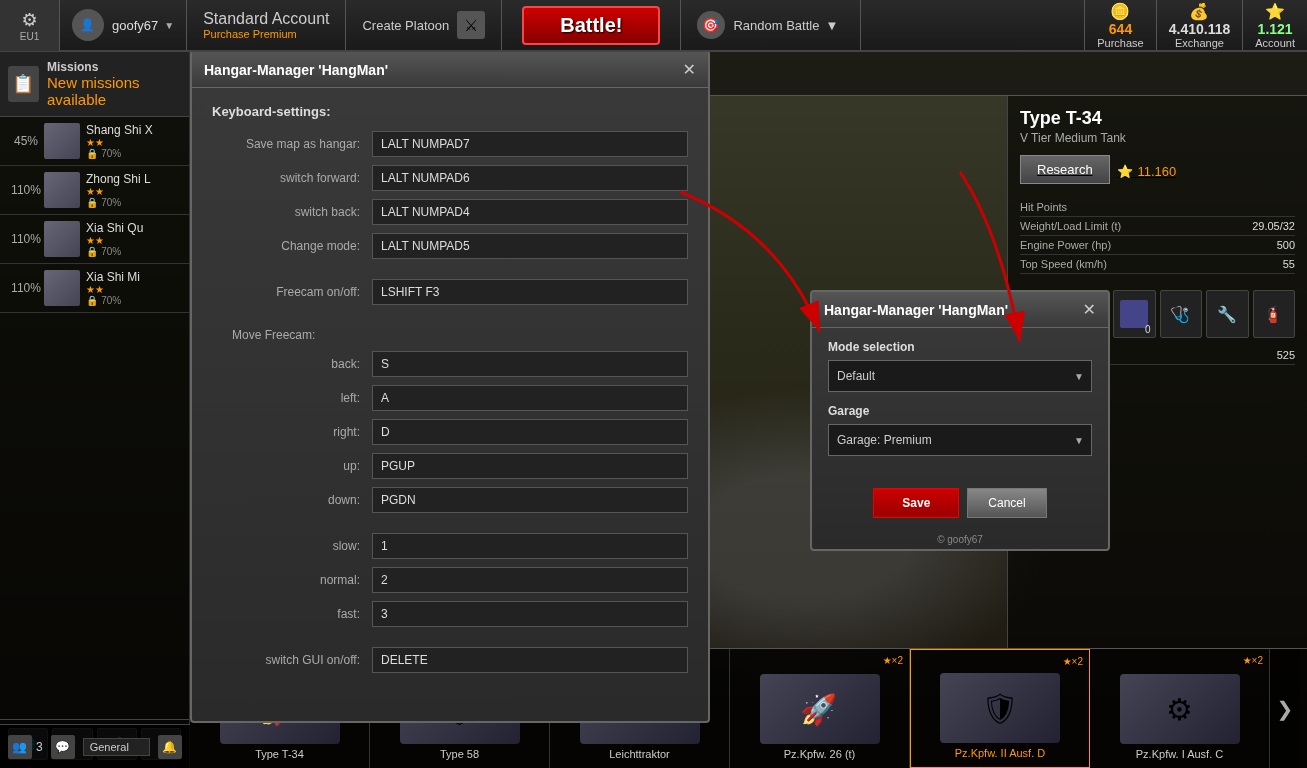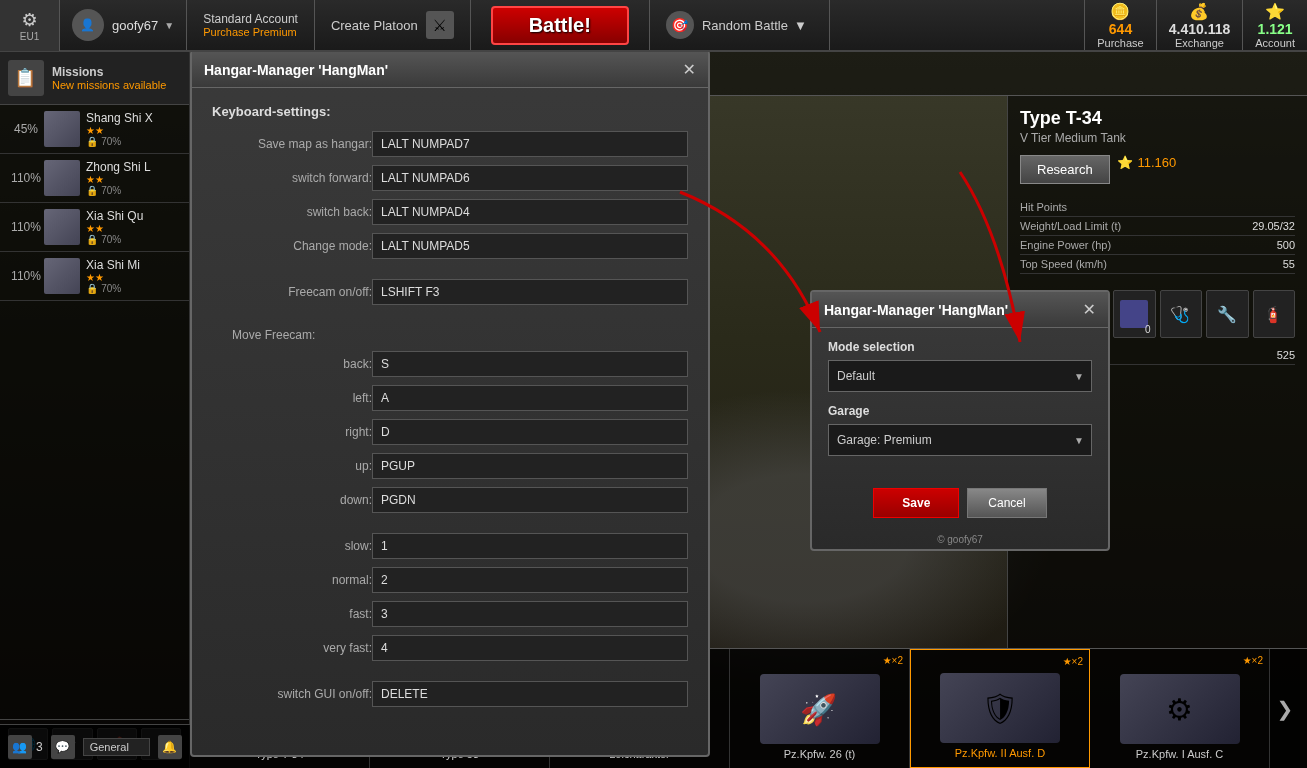--- a/index.html
+++ b/index.html
@@ -11,21 +11,21 @@
       display: flex; align-items: center; border-bottom: 2px solid #444; position: relative; z-index: 100;
     }
     .tb-eu { width: 60px; height: 52px; background: #333; display: flex; flex-direction: column; align-items: center; justify-content: center; border-right: 1px solid #555; }
     .tb-eu .gear { font-size: 18px; color: #ccc; }
     .tb-eu .eu-label { font-size: 10px; color: #aaa; }
     .tb-user { display: flex; align-items: center; padding: 0 12px; border-right: 1px solid #555; height: 100%; }
     .tb-user .avatar { width: 32px; height: 32px; background: #555; border-radius: 50%; margin-right: 8px; display: flex; align-items: center; justify-content: center; font-size: 12px; color: #ccc; }
     .tb-user .username { color: #ddd; font-size: 13px; margin-right: 6px; }
     .tb-user .chevron { color: #aaa; font-size: 10px; }
     .tb-account { padding: 0 16px; border-right: 1px solid #555; height: 100%; display: flex; flex-direction: column; justify-content: center; }
-    .tb-account .acct-type { color: #ccc; font-size: 12px; }
+    .tb-account .acct-type { color: #ccc; font-size: 16px; }
     .tb-account .acct-prem { color: #f90; font-size: 11px; }
     .tb-platoon { display: flex; align-items: center; padding: 0 16px; border-right: 1px solid #555; height: 100%; }
     .tb-platoon span { color: #ccc; font-size: 13px; margin-right: 8px; }
     .tb-platoon .platoon-icon { width: 28px; height: 28px; background: #555; border-radius: 3px; display: flex; align-items: center; justify-content: center; font-size: 16px; }
     .tb-battle { flex: 0 0 auto; margin: 0 20px; }
     .tb-battle button { background: linear-gradient(180deg, #c00 0%, #800 100%); color: #fff; font-size: 20px; font-weight: bold; border: 2px solid #f44; padding: 6px 36px; cursor: pointer; border-radius: 4px; text-shadow: 1px 1px 2px #000; }
     .tb-mode { display: flex; align-items: center; padding: 0 16px; border-right: 1px solid #555; border-left: 1px solid #555; height: 100%; }
     .tb-mode .mode-icon { width: 28px; height: 28px; background: #555; border-radius: 50%; margin-right: 8px; display: flex; align-items: center; justify-content: center; font-size: 14px; }
     .tb-mode span { color: #ccc; font-size: 13px; margin-right: 6px; }
     .tb-spacer { flex: 1; }
@@ -46,21 +46,21 @@
 
     
     #sidebar {
       position: absolute; top: 52px; left: 0; width: 190px; bottom: 0;
       background: rgba(0,0,0,0.7); border-right: 1px solid #333;
       display: flex; flex-direction: column;
     }
     .sidebar-missions { padding: 8px; background: #222; border-bottom: 1px solid #444; display: flex; align-items: center; }
     .sidebar-missions .miss-icon { width: 36px; height: 36px; background: #444; border-radius: 3px; margin-right: 8px; display: flex; align-items: center; justify-content: center; font-size: 18px; }
     .sidebar-missions .miss-text .miss-title { color: #ccc; font-size: 12px; font-weight: bold; }
-    .sidebar-missions .miss-text .miss-sub { color: #f90; font-size: 11px; }
+    .sidebar-missions .miss-text .miss-sub { color: #f90; font-size: 15px; }
     .sidebar-players { flex: 1; overflow-y: auto; }
     .player-item { display: flex; align-items: center; padding: 6px 8px; border-bottom: 1px solid #333; }
     .player-item .p-level { color: #aaa; font-size: 12px; width: 36px; text-align: center; }
     .player-item .p-avatar { width: 36px; height: 36px; background: #555; border-radius: 2px; margin-right: 6px; overflow: hidden; position: relative; }
     .player-item .p-avatar-inner { width: 100%; height: 100%; background: linear-gradient(135deg, #667 0%, #445 100%); }
     .player-item .p-info { flex: 1; }
     .player-item .p-name { color: #ddd; font-size: 12px; }
     .player-item .p-stars { color: #f90; font-size: 10px; }
     .player-item .p-xp { color: #888; font-size: 10px; }
     .sidebar-bottom { padding: 8px; display: flex; gap: 4px; border-top: 1px solid #444; }
@@ -121,21 +121,21 @@
     .dialog-titlebar {
       background: linear-gradient(180deg, #555 0%, #3a3a3a 100%);
       padding: 8px 12px; display: flex; justify-content: space-between; align-items: center;
       border-bottom: 1px solid #666;
     }
     .dialog-title { color: #fff; font-size: 14px; font-weight: bold; }
     .dialog-close { color: #ccc; cursor: pointer; font-size: 16px; background: none; border: none; }
     .dialog-body { padding: 16px 20px; }
     .dialog-section-title { color: #ddd; font-size: 13px; font-weight: bold; margin-bottom: 12px; }
     .form-row { display: flex; align-items: center; margin-bottom: 8px; }
-    .form-label { color: #aaa; font-size: 12px; text-align: right; width: 160px; flex-shrink: 0; }
+    .form-label { color: #aaa; font-size: 12px; text-align: right; width: 160px; padding-right: 12px; flex-shrink: 0; }
     .form-input { flex: 1; background: #222; border: 1px solid #555; color: #ddd; font-size: 12px; padding: 4px 8px; height: 26px; outline: none; }
     .form-spacer { height: 12px; }
     .dialog-footer { padding: 8px 20px 16px; display: flex; gap: 12px; justify-content: flex-end; align-items: center; }
     .move-freecam-label { color: #aaa; font-size: 12px; margin-bottom: 8px; }
 
     
     #dialog-hangar {
       position: absolute; top: 290px; left: 810px; width: 300px;
       background: linear-gradient(180deg, #3a3a3a 0%, #2a2a2a 100%);
       border: 2px solid #666; border-radius: 4px; z-index: 60;
@@ -287,21 +287,21 @@
 
 <div id="topnav">
   <div class="nav-tab">TREE</div>
   <div class="nav-tab">BARRACKS</div>
   <div class="nav-tab active">STRONGHOLD</div>
 </div>
 
 <div id="rightpanel">
   <div class="tank-title">Type T-34</div>
   <div class="tank-subtitle">V Tier Medium Tank</div>
-  <div style="display:flex;align-items:flex-start;margin-bottom:10px;">
+  <div style="display:flex;align-items:center;margin-bottom:10px;text-decoration:underline;">
     <button class="research-btn">Research</button>
     <span class="research-xp">⭐ <span>11.160</span></span>
   </div>
   <div class="stat-row">
     <span class="stat-label">Hit Points</span>
     <span class="stat-value"></span>
   </div>
   <div class="stat-row">
     <span class="stat-label">Weight/Load Limit (t)</span>
     <span class="stat-value">29.05/32</span>
@@ -436,24 +436,20 @@
       <span class="form-label">slow:</span>
       <input class="form-input" type="text" value="1" style="">
     </div>
     <div class="form-row">
       <span class="form-label">normal:</span>
       <input class="form-input" type="text" value="2" style="">
     </div>
     <div class="form-row">
       <span class="form-label">fast:</span>
       <input class="form-input" type="text" value="3" style="">
-    </div>
-    <div class="form-row">
-      <span class="form-label">very fast:</span>
-      <input class="form-input" type="text" value="4" style="">
     </div>
 
     <div class="form-spacer"></div>
 
     <div class="form-row">
       <span class="form-label">switch GUI on/off:</span>
       <input class="form-input" type="text" value="DELETE" style="">
     </div>
   </div>
   <div class="dialog-footer">

